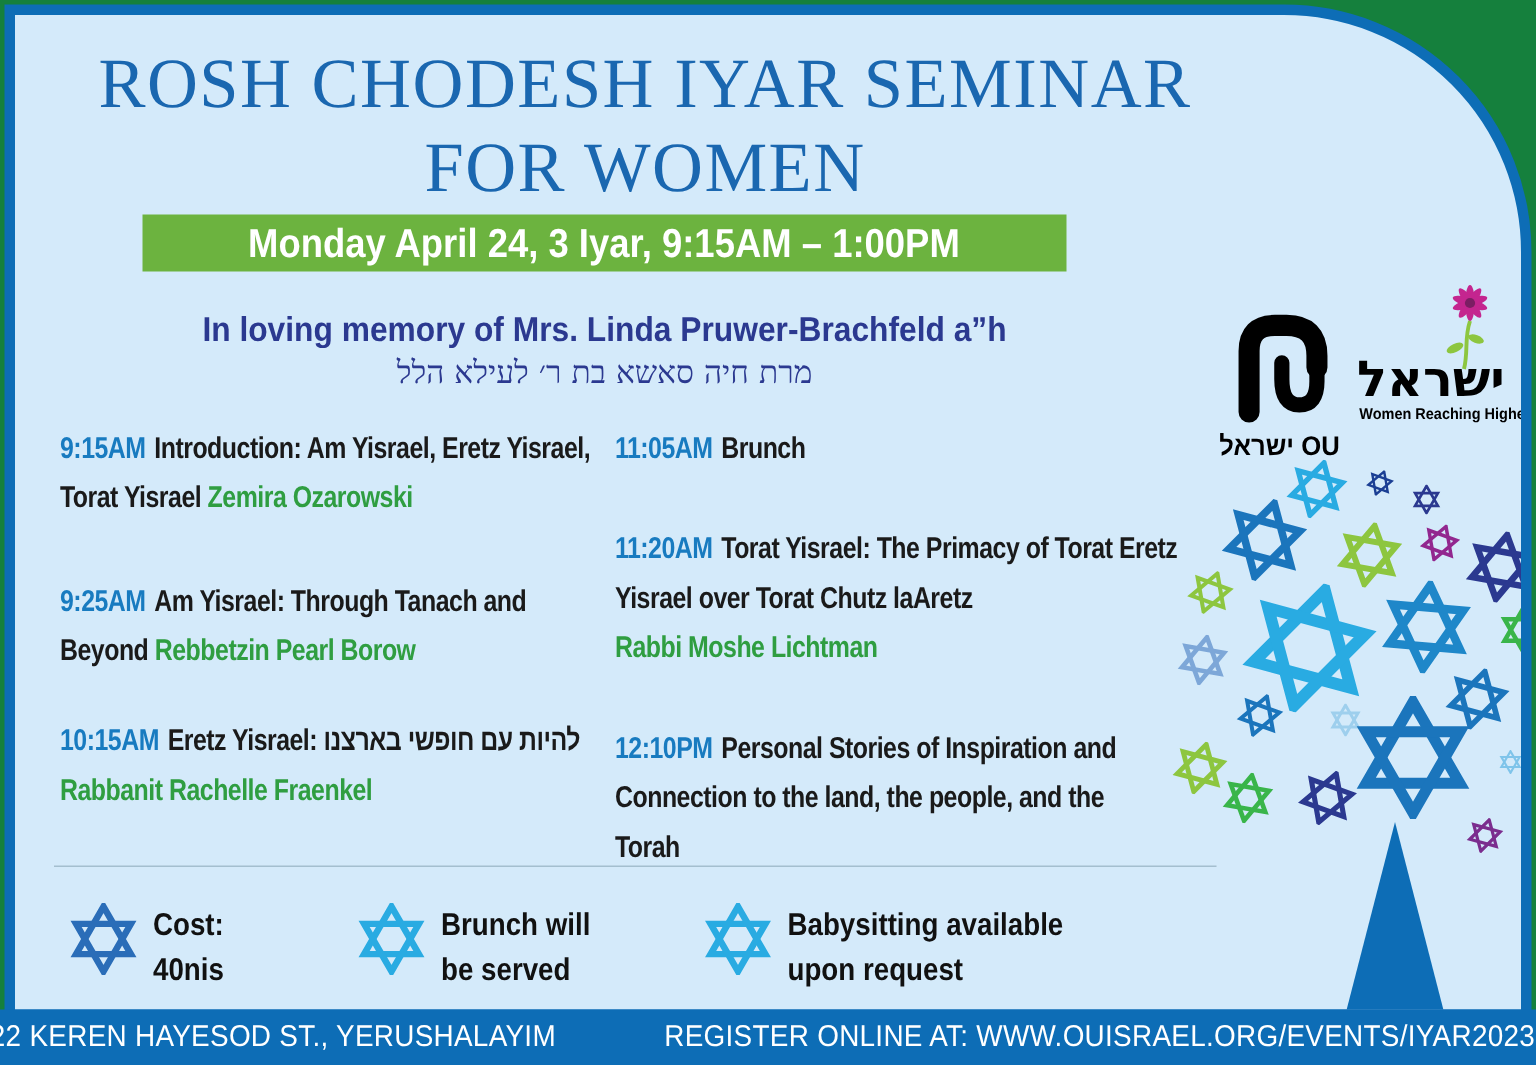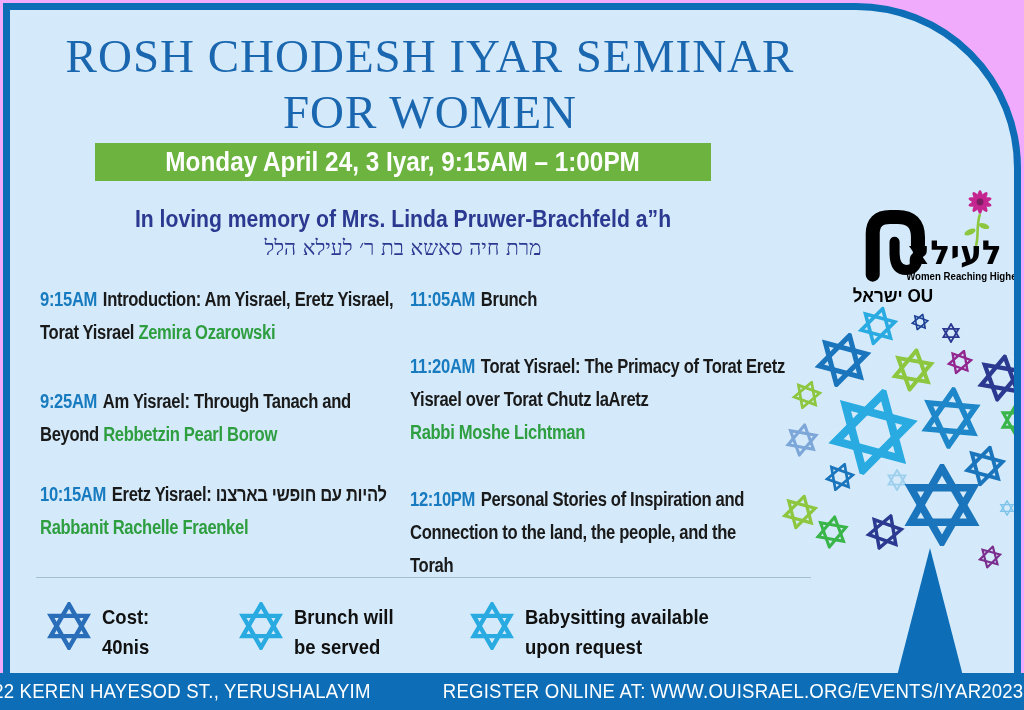--- a/index.html
+++ b/index.html
@@ -1,17 +1,17 @@
 <!DOCTYPE html>
 <html><head>
 <meta charset="utf-8">
 <style>
   html,body{margin:0;padding:0;background:#ffffff;width:1024px;height:710px;overflow:hidden;
     font-family:"Liberation Sans",sans-serif;-webkit-font-smoothing:antialiased;}
-  .stage{position:relative;width:1024px;height:710px;background:#f0abfc;}
+  .stage{position:relative;width:1024px;height:710px;background:#15803d;}
 
   
   .card{position:absolute;left:3px;top:3px;width:1018px;height:677px;box-sizing:border-box;
     background:#d4eafa;border:7px solid #0d6db6;border-top-right-radius:165px;overflow:hidden;}
 
   
   .title{position:absolute;left:20px;top:18px;width:800px;text-align:center;
     font-family:"Liberation Serif",serif;color:#1a67b0;font-size:47px;line-height:56px;
     letter-spacing:1px;font-weight:400;}
 
@@ -40,21 +40,21 @@
   .info-text{position:absolute;font-size:21px;font-weight:bold;color:#111;line-height:30px;
     transform:scaleX(.88);transform-origin:0 0;white-space:nowrap;}
 
   
   .footer{position:absolute;left:0;bottom:0;width:1024px;height:37px;background:#0d6db6;
     display:flex;align-items:center;justify-content:center;gap:18px;z-index:5;}
   .footer-text{color:#fff;font-size:20px;letter-spacing:.2px;transform:scaleX(.93);white-space:nowrap;}
   .footer-divider{width:2px;height:22px;background:rgba(255,255,255,.75);}
 
   
-  .ou-logo{position:absolute;left:835px;top:196px;width:96px;text-align:center;}
+  .ou-logo{position:absolute;left:795px;top:196px;width:96px;text-align:center;}
   .ou-caption{font-weight:bold;color:#000;font-size:18px;direction:rtl;margin-top:-2px;transform:scaleX(.95);}
   .leila-logo{position:absolute;left:892px;top:182px;width:104px;text-align:center;}
   .leila-name{font-family:"DejaVu Sans",sans-serif;font-weight:bold;color:#000;font-size:33px;line-height:34px;margin-top:44px;direction:rtl;}
   .leila-tagline{font-weight:bold;color:#000;font-size:10.5px;letter-spacing:0;transform:scaleX(.92);white-space:nowrap;}
   .leila-flower{position:absolute;left:54px;top:-6px;}
 
   
   .star{position:absolute;}
   .tree-triangle{position:absolute;left:887px;top:538px;width:0;height:0;
     border-left:33px solid transparent;border-right:33px solid transparent;border-bottom:128px solid #0d6db6;}
@@ -151,21 +151,21 @@
           <ellipse rx="3.2" ry="12" transform="rotate(36)"></ellipse>
           <ellipse rx="3.2" ry="12" transform="rotate(72)"></ellipse>
           <ellipse rx="3.2" ry="12" transform="rotate(108)"></ellipse>
           <ellipse rx="3.2" ry="12" transform="rotate(144)"></ellipse>
           <circle r="3.4" fill="#7b1e63"></circle>
         </g>
         <path d="M24 28 C20 40 23 48 20 60" fill="none" stroke="#8dc63f" stroke-width="2.6"></path>
         <ellipse cx="14" cy="46" rx="6" ry="2.8" fill="#8dc63f" transform="rotate(-25 14 46)"></ellipse>
         <ellipse cx="28" cy="40" rx="5.5" ry="2.6" fill="#8dc63f" transform="rotate(20 28 40)"></ellipse>
       </svg>
-      <div class="leila-name">לעילא</div>
+      <div class="leila-name">ישראל</div>
       <div class="leila-tagline">Women Reaching Higher</div>
     </div>
 
     <svg class="star" style="left:848px;top:296px;width:40px;height:40px;color:#29abe2;transform:rotate(15deg)">
         <use href="#sod"></use>
       </svg>
     <svg class="star" style="left:901px;top:303px;width:18px;height:18px;color:#1b3f94;transform:rotate(20deg)">
         <use href="#sod"></use>
       </svg>
     <svg class="star" style="left:931px;top:313px;width:20px;height:20px;color:#2b3990;">

